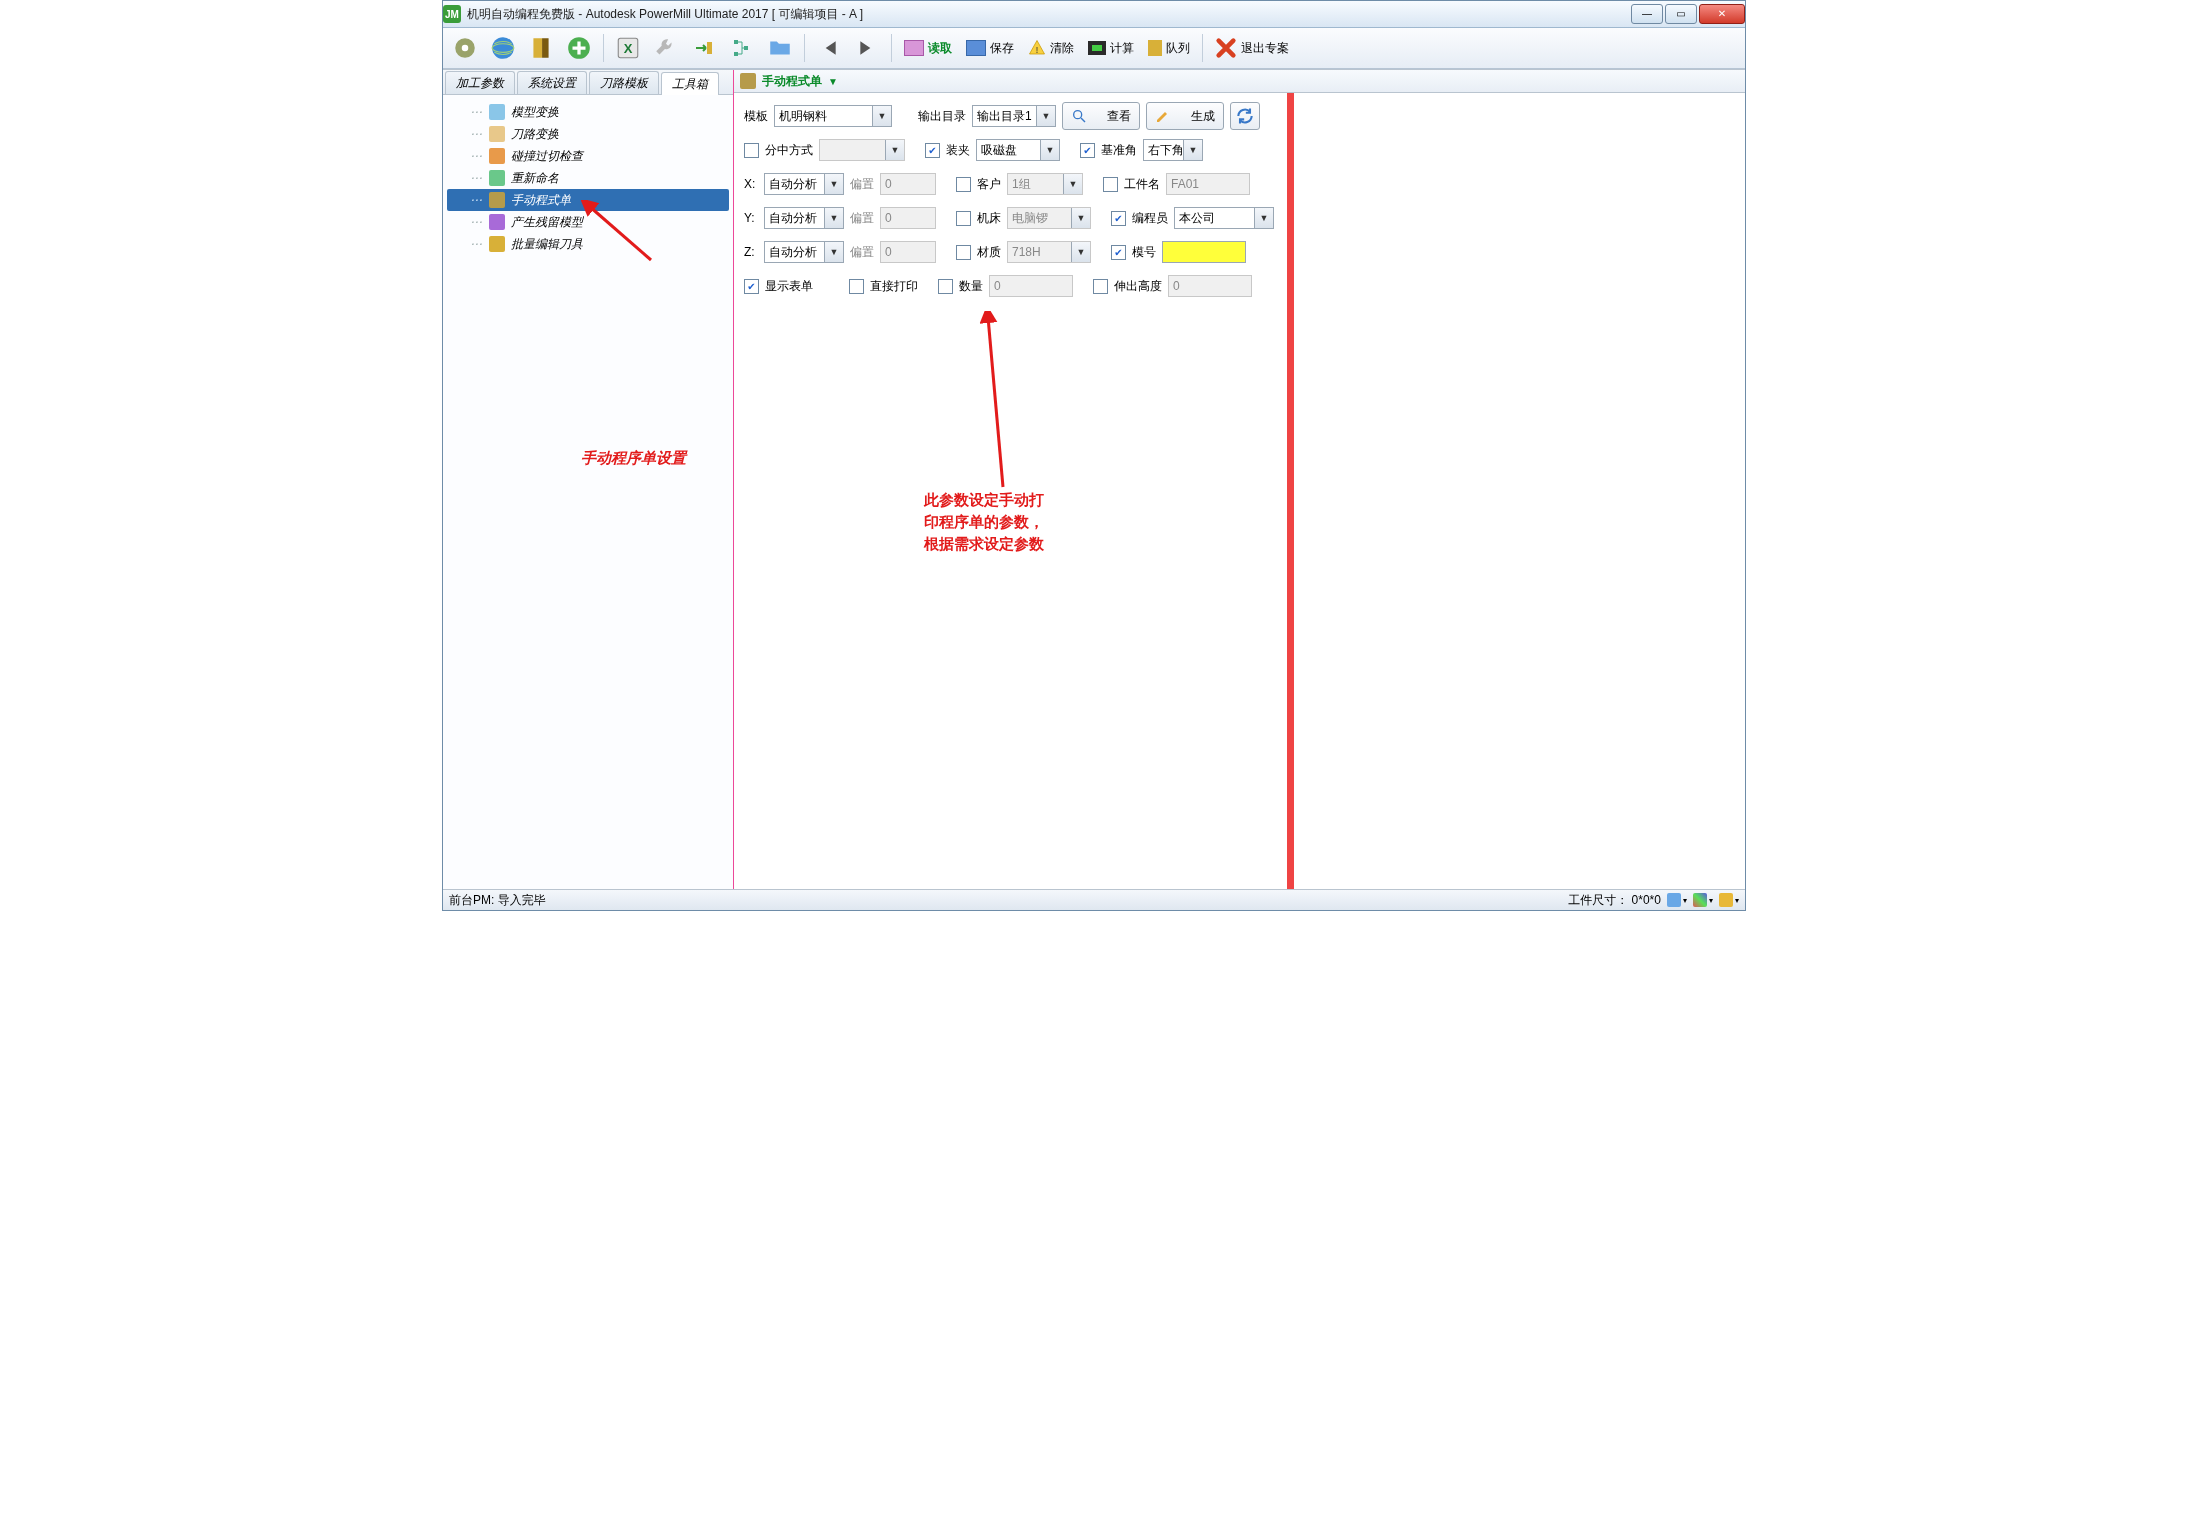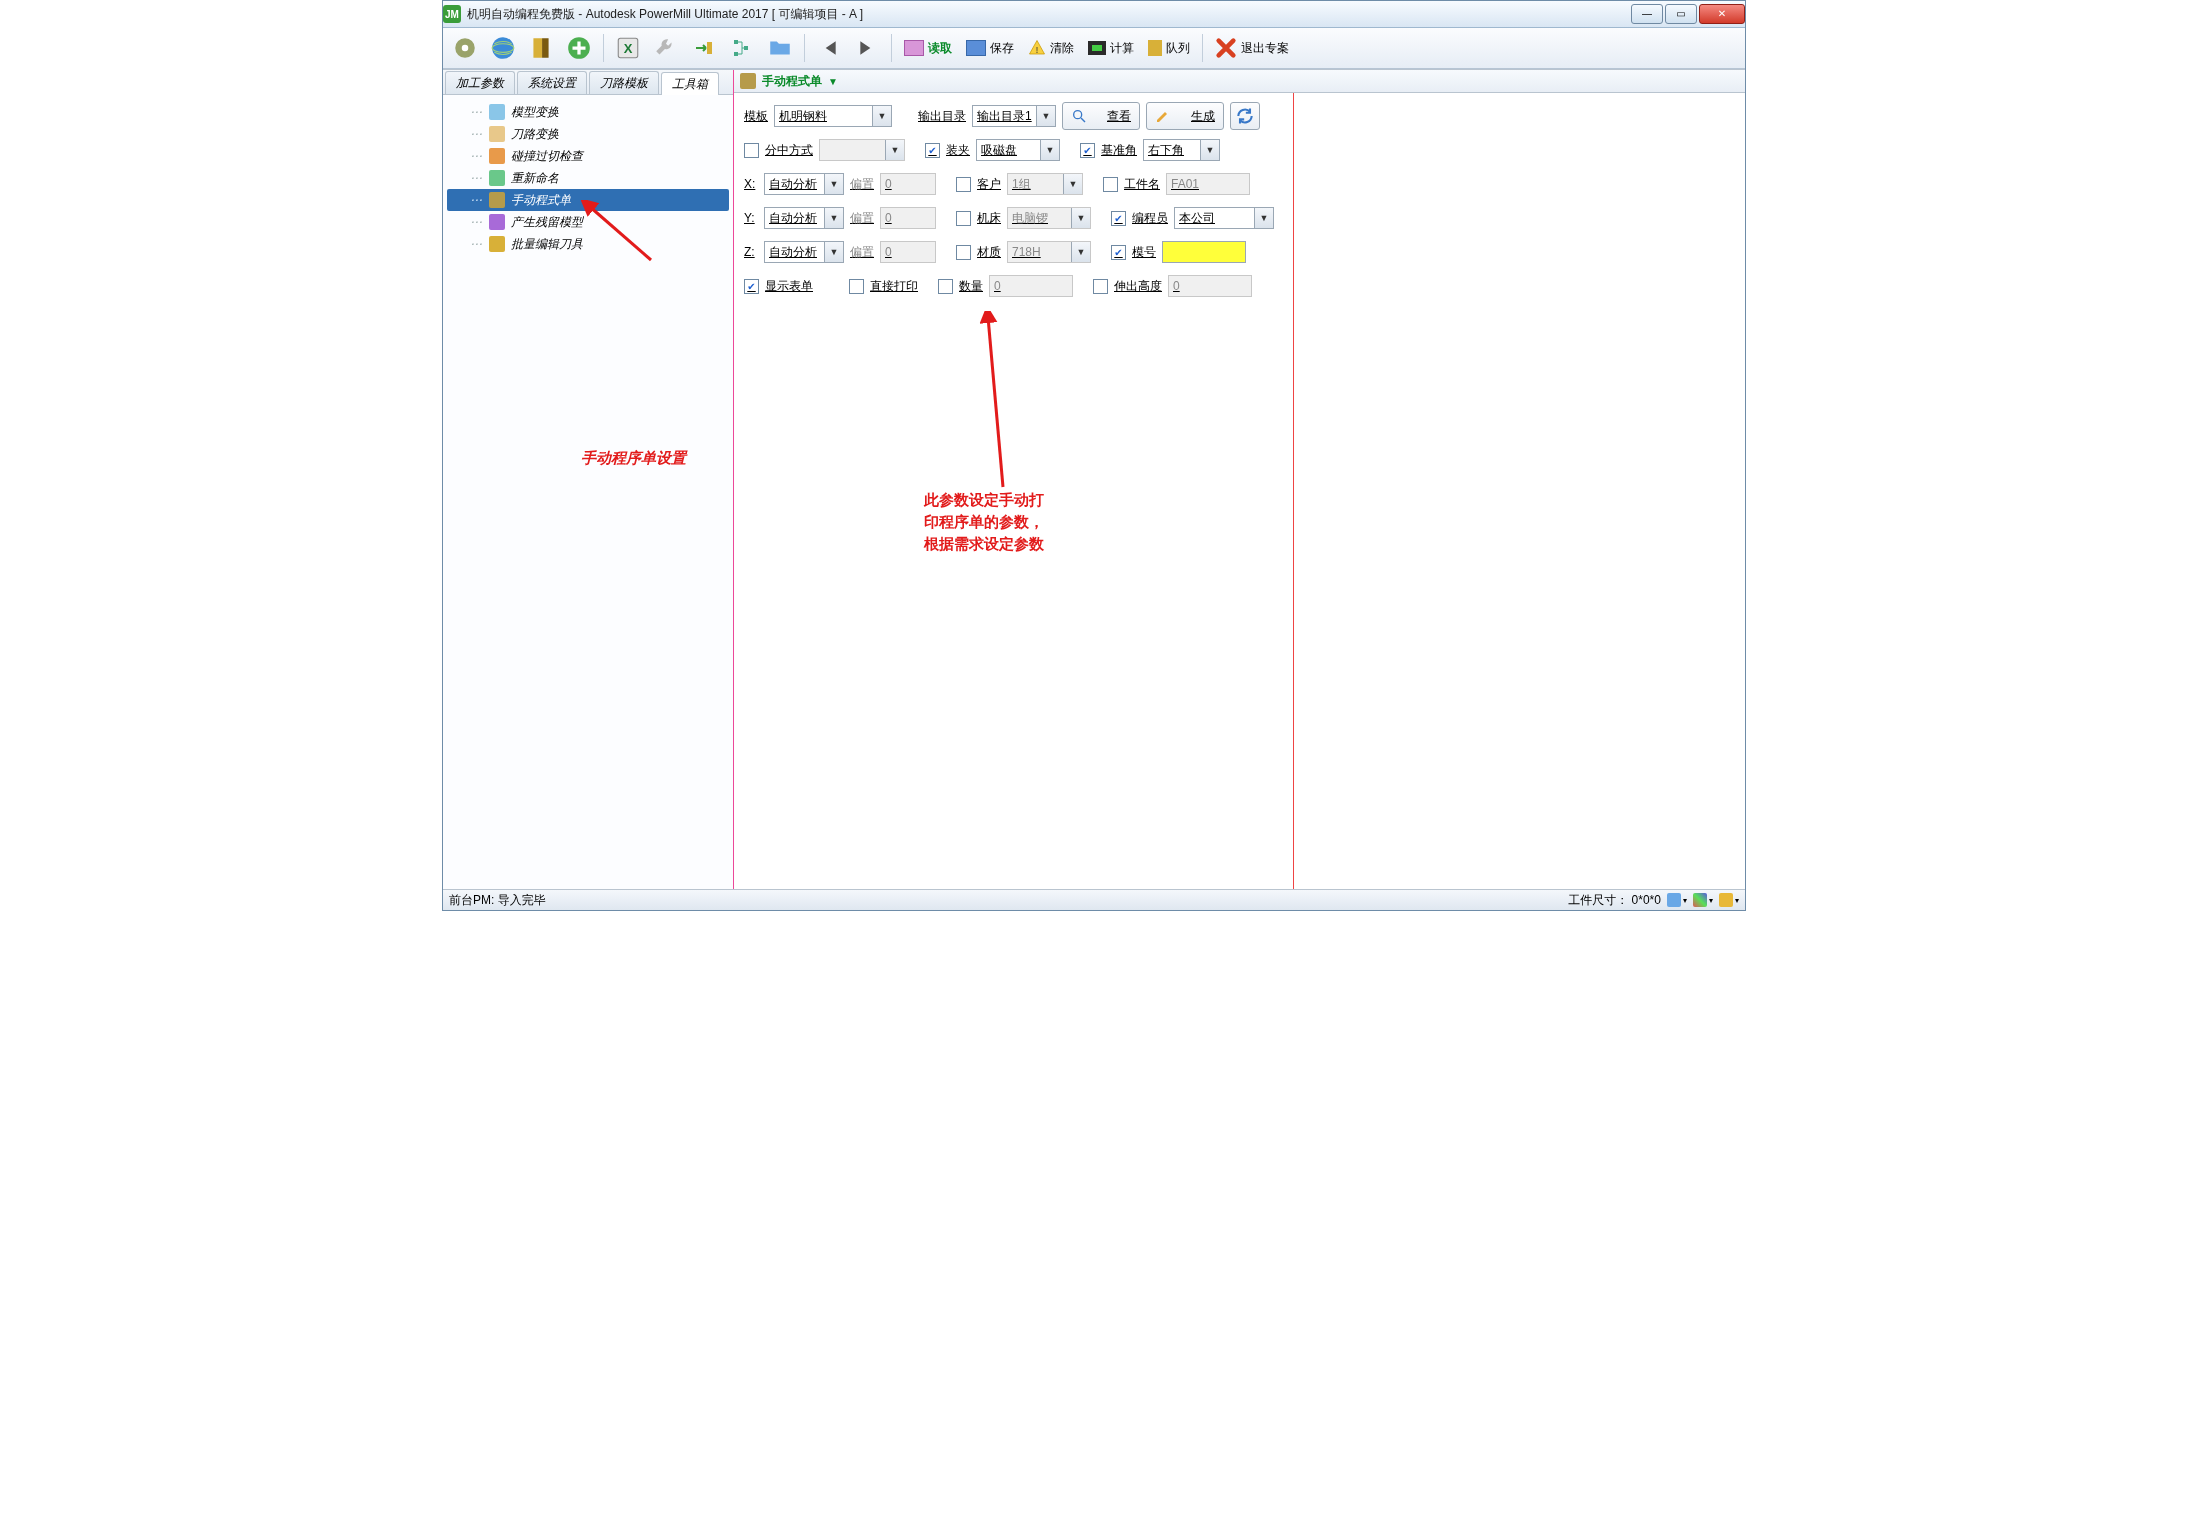--- a/index.html
+++ b/index.html
@@ -33,21 +33,21 @@
   .ticon{width:16px;height:16px;border-radius:2px;display:flex;align-items:center;justify-content:center;font-size:10px;}
   .annot-left{position:relative;}
   .annot-text-left{position:absolute;left:134px;top:0;color:#e21b1b;font-weight:bold;font-size:15px;}
   
   .rightpanel{flex:1 1 auto;display:flex;flex-direction:column;}
   .subtoolbar{height:22px;border-bottom:1px solid #b9c4cf;background:linear-gradient(#f7fafd,#e8eef5);display:flex;align-items:center;gap:6px;padding:0 6px;}
   .subtoolbar .sicon{width:16px;height:16px;background:#b69b4a;border-radius:2px;}
   .subtoolbar .sgreen{color:#0a8a2a;font-weight:bold;}
   .subtoolbar .arrow{color:#0a8a2a;font-size:10px;}
   .content{flex:1 1 auto;display:flex;}
-  .formarea{width:560px;border-right:1px solid #ef4444;padding:8px 6px 14px 6px;box-sizing:border-box;position:relative;text-decoration:underline;}
+  .formarea{width:560px;border-right:7px solid #ef4444;padding:8px 6px 14px 6px;box-sizing:border-box;position:relative;}
   .row{display:flex;align-items:center;height:30px;margin-bottom:4px;gap:6px;}
   .lbl{font-size:12px;}
   .w-lbl1{width:28px;text-align:right;}
   .select, .tinput{height:22px;border:1px solid #9aa7b4;background:#fff;font-size:12px;padding:0 4px;box-sizing:border-box;display:flex;align-items:center;position:relative;}
   .select .caret{position:absolute;right:0;top:0;width:18px;height:100%;border-left:1px solid #9aa7b4;background:linear-gradient(#f3f6fa,#dbe3ec);display:flex;align-items:center;justify-content:center;font-size:9px;color:#333;}
   .select.disabled, .tinput.disabled{background:#f0f0f0;border-color:#c8c8c8;color:#888;}
   .tinput{color:#888;}
   .btn{height:26px;border:1px solid #9aa7b4;border-radius:3px;background:linear-gradient(#fdfdfe,#e9eef4);display:flex;align-items:center;gap:20px;padding:0 8px;}
   .cb{width:13px;height:13px;border:1px solid #6f89a2;background:#fff;display:inline-flex;align-items:center;justify-content:center;font-size:10px;color:#2060d0;}
   .cb.checked::after{content:"✔";}
@@ -288,21 +288,21 @@
                 <div class="caret">▼</div>
               </div>
             <span class="cb checked" style="margin-left:14px"></span>
             <span class="lbl">装夹</span>
             <div class="select" style="width:84px">
                 <span>吸磁盘</span>
                 <div class="caret">▼</div>
               </div>
             <span class="cb checked" style="margin-left:14px"></span>
             <span class="lbl">基准角</span>
-            <div class="select" style="width:77px">
+            <div class="select" style="width:60px">
                 <span>右下角</span>
                 <div class="caret">▼</div>
               </div>
           </div>
 
           <div class="row">
             <span class="lbl" style="width:14px;margin-left:4px">X:</span>
             <div class="select" style="width:80px">
                 <span>自动分析</span>
                 <div class="caret">▼</div>

